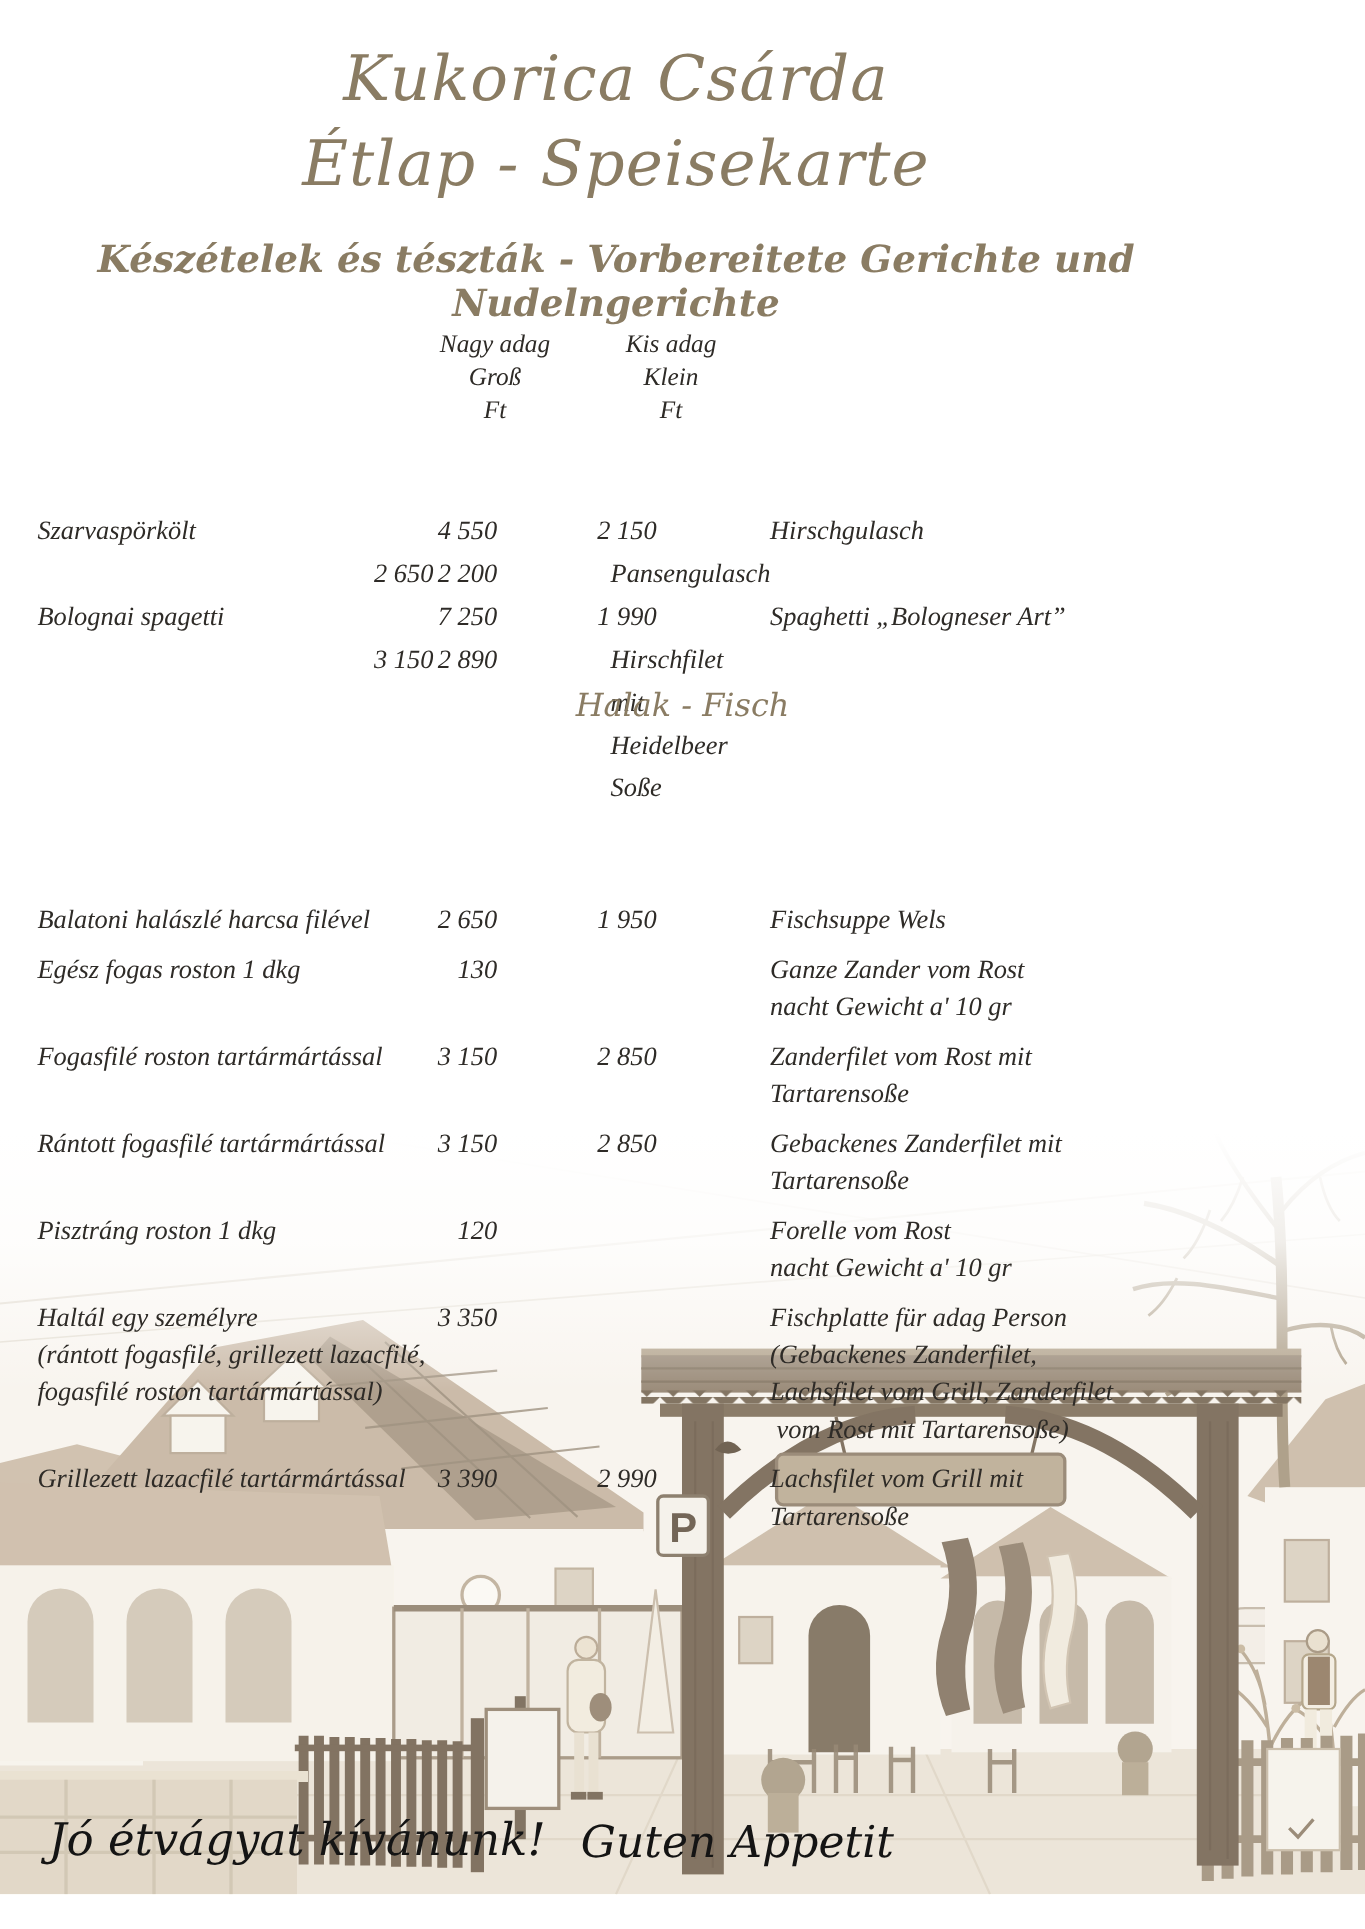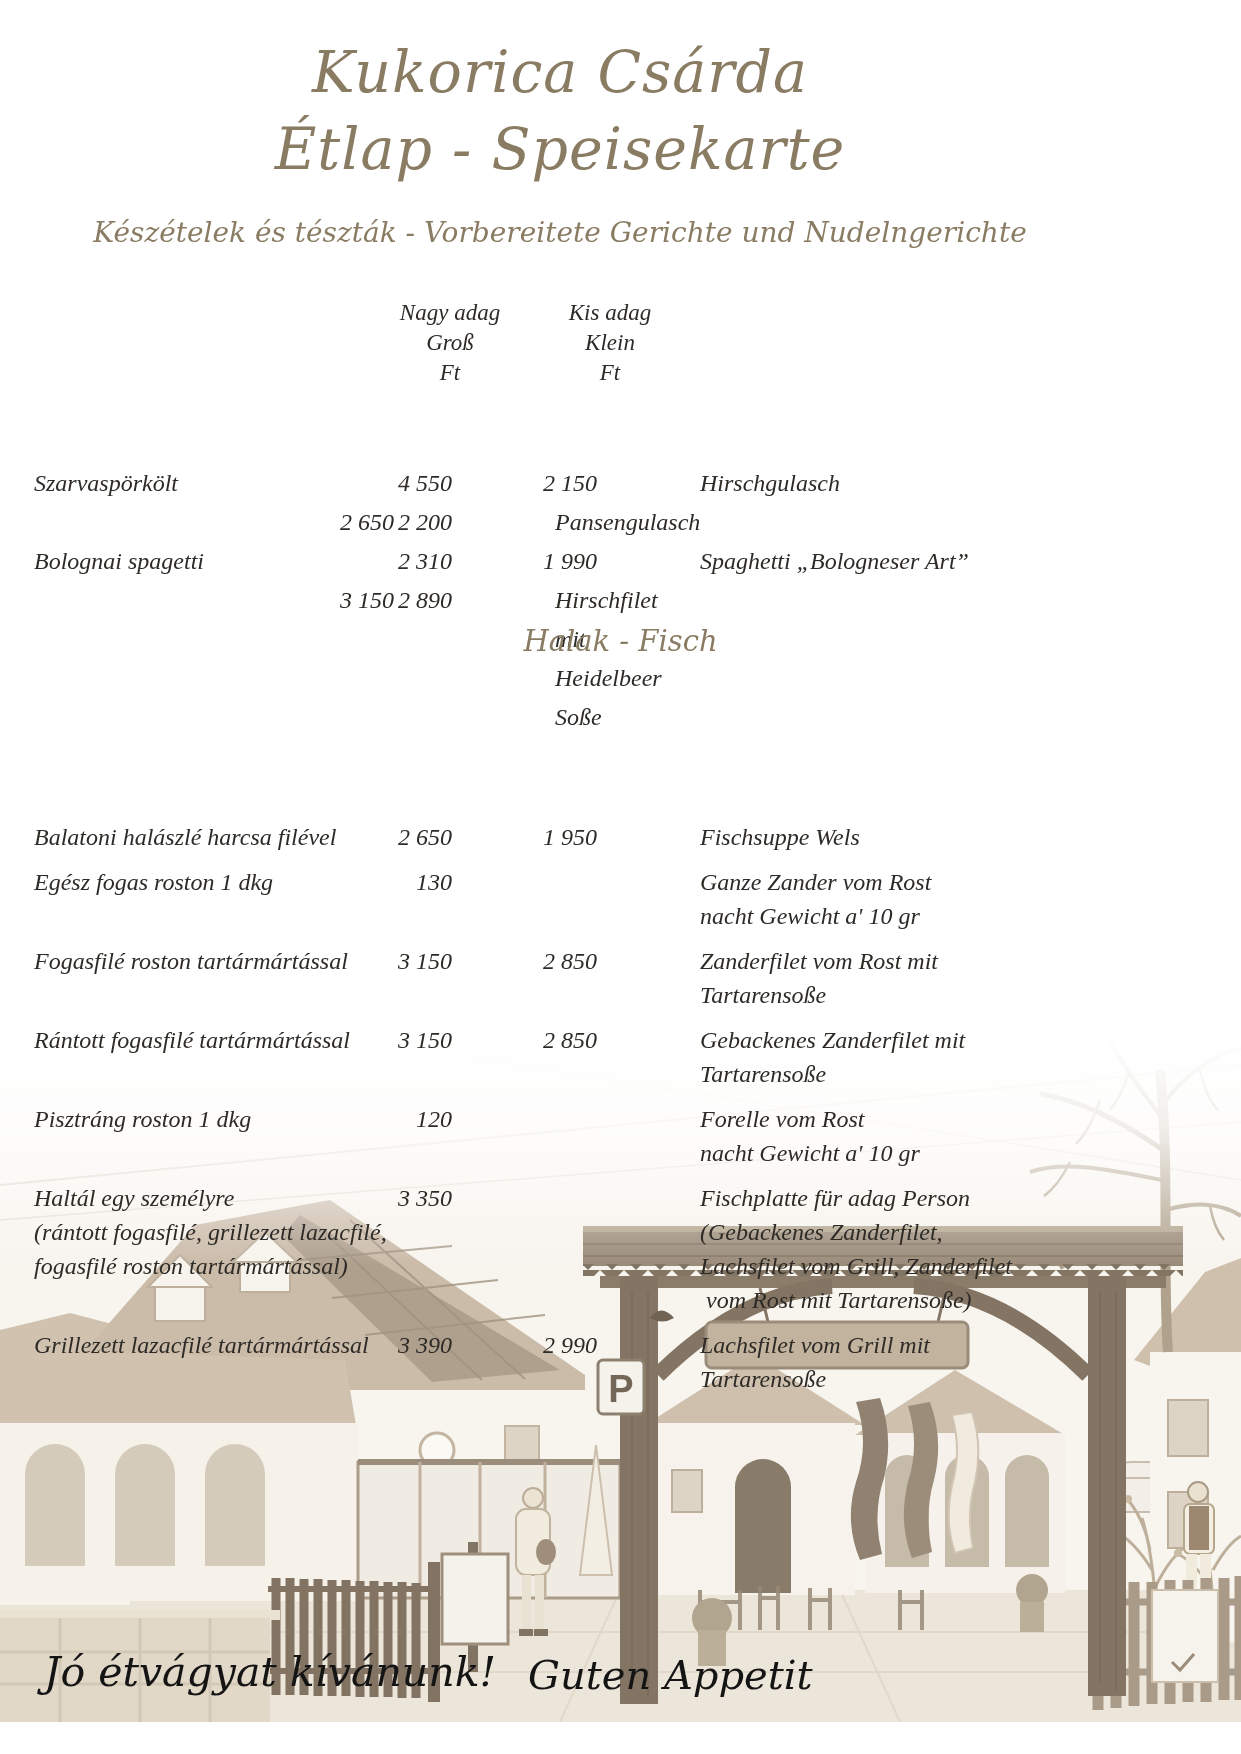--- a/index.html
+++ b/index.html
@@ -5,21 +5,21 @@
   html,body{margin:0;padding:0;background:#fff;}
   .page{position:relative;width:1241px;height:1754px;background:#ffffff;overflow:hidden;
         font-family:"Liberation Serif",serif;}
   
   .header{position:absolute;top:34px;left:0;width:1120px;text-align:center;z-index:3;
           color:#8a7c63;font-style:italic;font-family:"DejaVu Serif",serif;}
   .header .t1{font-size:57px;line-height:76px;letter-spacing:1px;}
   .header .t2{font-size:57px;line-height:78px;letter-spacing:1px;}
   .sec-heading{position:absolute;left:0;width:1120px;text-align:center;z-index:3;
           color:#8a7c63;font-style:italic;font-family:"DejaVu Serif",serif;}
-  .sec1{top:216px;font-size:28px;}
+  .sec1{top:216px;font-size:34px;font-weight:bold;}
   .sec2{top:624px;width:1241px;font-size:29px;}
   
   .colh{position:absolute;top:298px;z-index:3;text-align:center;font-size:23px;line-height:30px;
         font-style:italic;color:#2e2b27;white-space:pre-line;}
   .colh-large{left:388px;width:124px;}
   .colh-small{left:550px;width:120px;}
   
   .rows{position:absolute;left:0;right:0;z-index:3;}
   .rows-main{top:464px;}
   .rows-fish{top:820px;}
@@ -230,21 +230,21 @@
       <div class="cell p2">2 150</div>
       <div class="cell de">Hirschgulasch</div>
     </div>
     <div class="row">
       <div class="cell p1">2 650</div>
       <div class="cell p2">2 200</div>
       <div class="cell de">Pansengulasch</div>
     </div>
     <div class="row">
       <div class="cell name">Bolognai spagetti</div>
-      <div class="cell p1">2 310</div>
+      <div class="cell p1">7 250</div>
       <div class="cell p2">1 990</div>
       <div class="cell de">Spaghetti „Bologneser Art”</div>
     </div>
     <div class="row">
       <div class="cell p1">3 150</div>
       <div class="cell p2">2 890</div>
       <div class="cell de">Hirschfilet mit Heidelbeer Soße</div>
     </div>
   </div>
 

